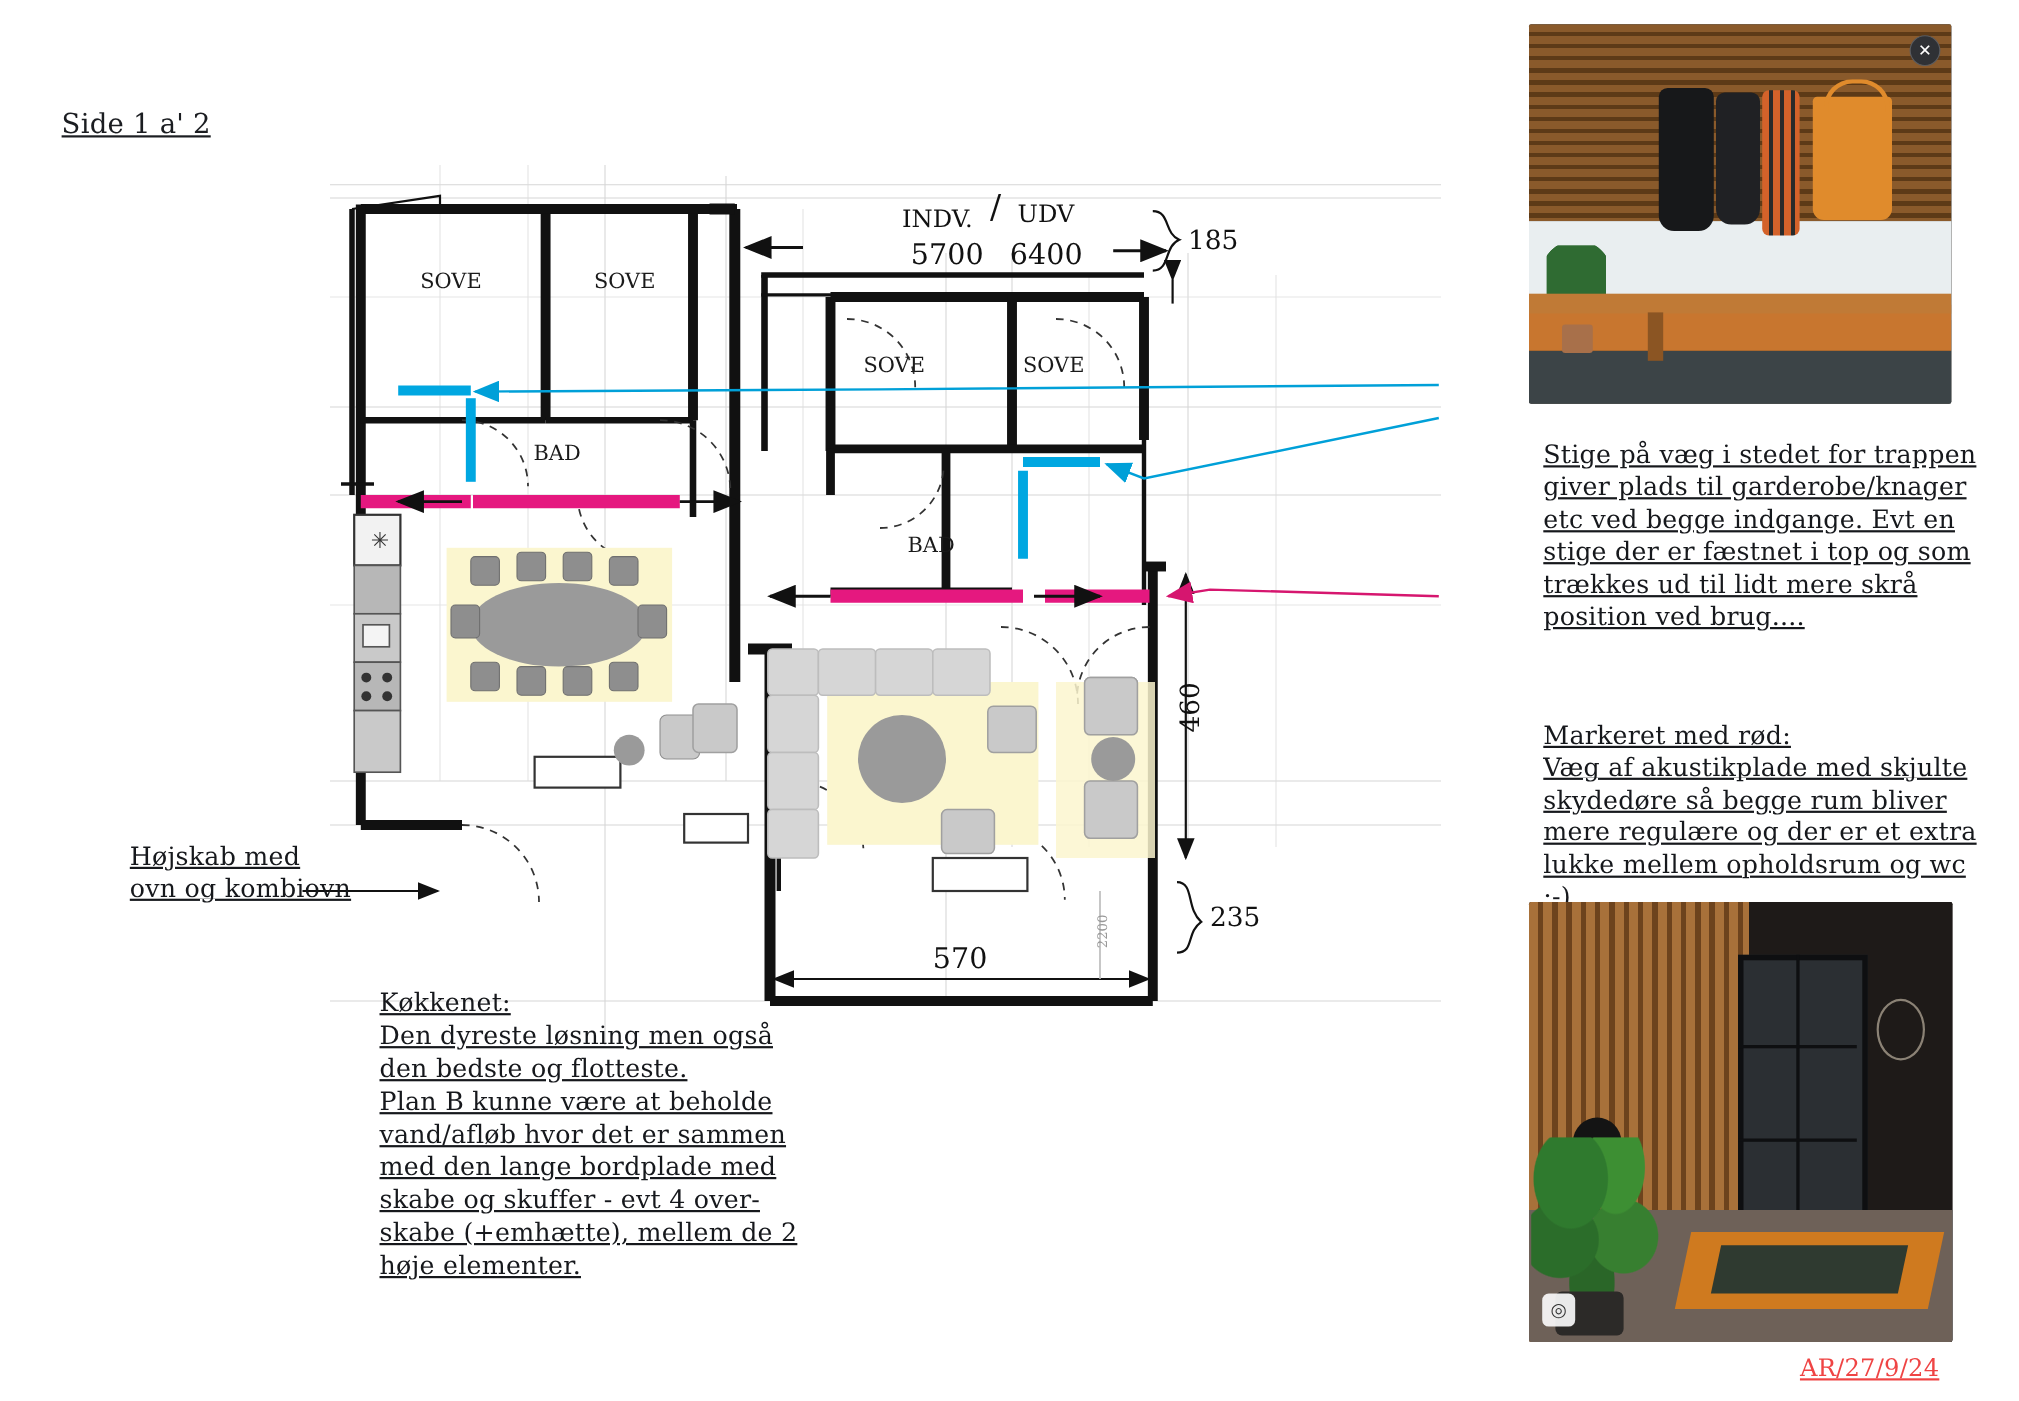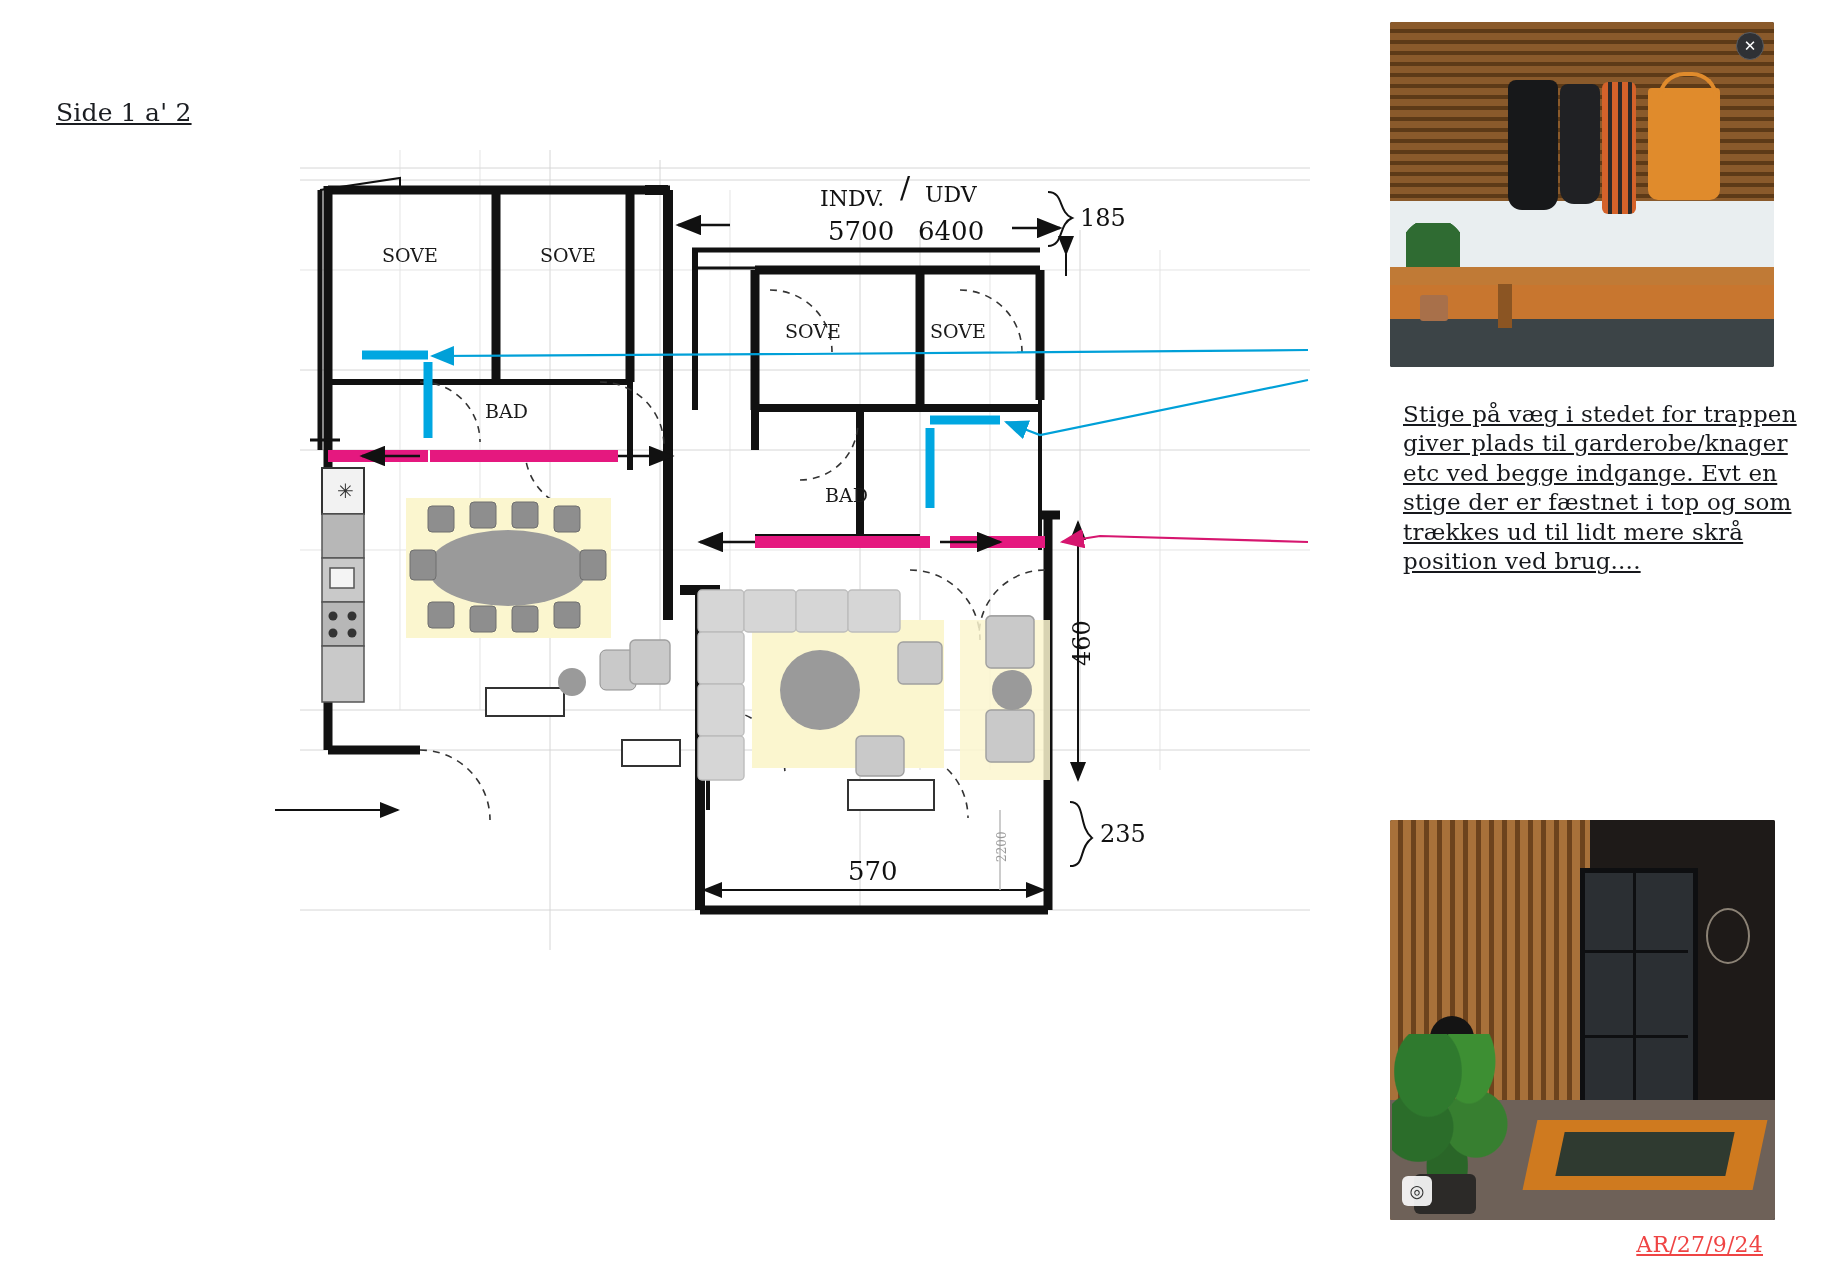--- a/index.html
+++ b/index.html
@@ -411,20 +411,27 @@
   <svg style="position:absolute;left:270px;top:790px;width:140px;height:40px">
     <defs>
       <marker id="arrL" markerWidth="10" markerHeight="8" refX="9" refY="4" orient="auto">
         <path d="M0,0 L10,4 L0,8 z" fill="#111"></path>
       </marker>
     </defs>
     <line x1="5" y1="20" x2="128" y2="20" stroke="#111" stroke-width="2" marker-end="url(#arrL)"></line>
   </svg>
 
   <div class="note hand" id="note-stige">Stige på væg i stedet for trappen giver plads til garderobe/knager etc ved begge indgange. Evt en stige der er fæstnet i top og som trækkes ud til lidt mere skrå position ved brug....</div>
+  <div class="note hand" id="note-roed">Markeret med rød:
+Væg af akustikplade med skjulte skydedøre så begge rum bliver mere regulære og der er et extra lukke mellem opholdsrum og wc :-)</div>
+  <div class="note hand" id="note-hojskab">Højskab med
+ovn og kombiovn</div>
+  <div class="note hand" id="note-kokken">Køkkenet:
+Den dyreste løsning men også den bedste og flotteste.
+Plan B kunne være at beholde vand/afløb hvor det er sammen med den lange bordplade med skabe og skuffer - evt 4 over-skabe (+emhætte), mellem de 2 høje elementer.</div>
 
   <div class="photo" id="photo-hallway">
     <div class="slats" style="height:52%;"></div>
     <div style="position:absolute;left:0;top:52%;width:100%;height:26%;background:#e9eef0;"></div>
     <div style="position:absolute;left:0;top:74%;width:100%;height:12%;background:#c8762f;"></div>
     <div style="position:absolute;left:0;top:86%;width:100%;height:14%;background:#3c4447;"></div>
 
     <div style="position:absolute;left:16px;bottom:52px;width:54px;height:92px;background:radial-gradient(circle at 50% 30%, #2f6b32 0 46%, transparent 47%);"></div>
     <div style="position:absolute;left:30px;bottom:46px;width:28px;height:26px;background:#a8704a;border-radius:3px;"></div>
 

